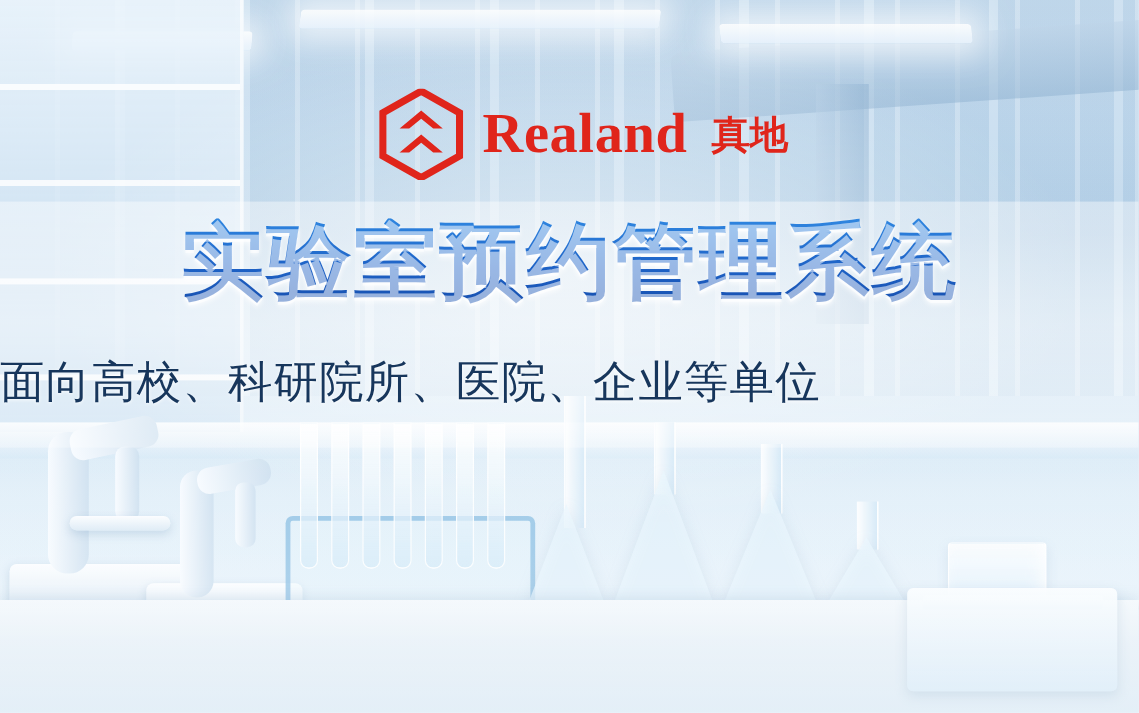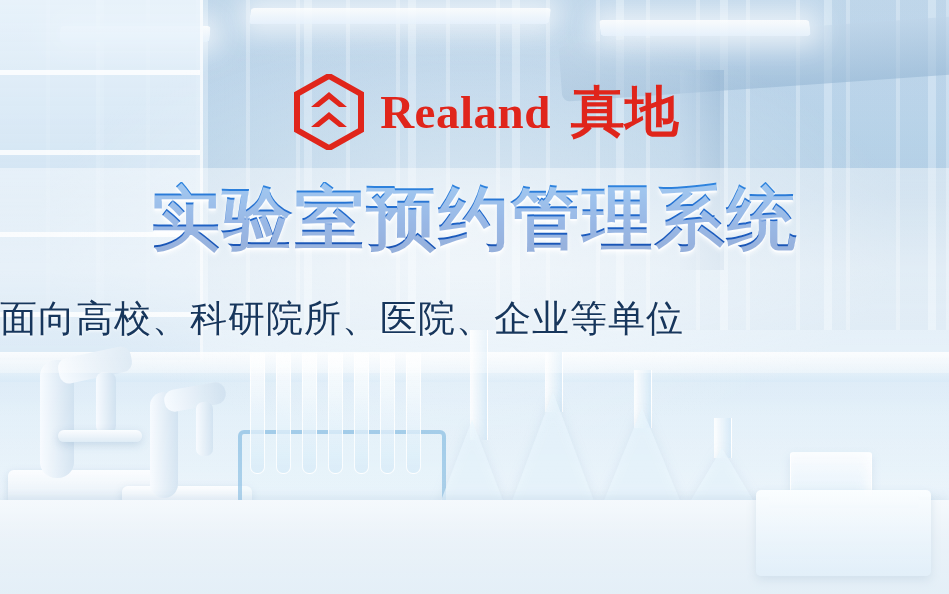--- a/index.html
+++ b/index.html
@@ -217,21 +217,21 @@
   .logo-mark svg { display: block; }
   .logo-word {
     font-size: 47px;
     font-weight: bold;
     color: #e0251b;
     letter-spacing: 0.5px;
     line-height: 1;
     font-family: "Liberation Serif", serif;
   }
   .logo-cn {
-    font-size: 54px;
+    font-size: 32px;
     font-weight: bold;
     color: #e0251b;
     line-height: 1;
     margin-left: 4px;
     font-family: "DejaVu Sans", sans-serif;
   }
 
   .headline {
     position: absolute;
     left: 0; right: 0; top: 182px;

